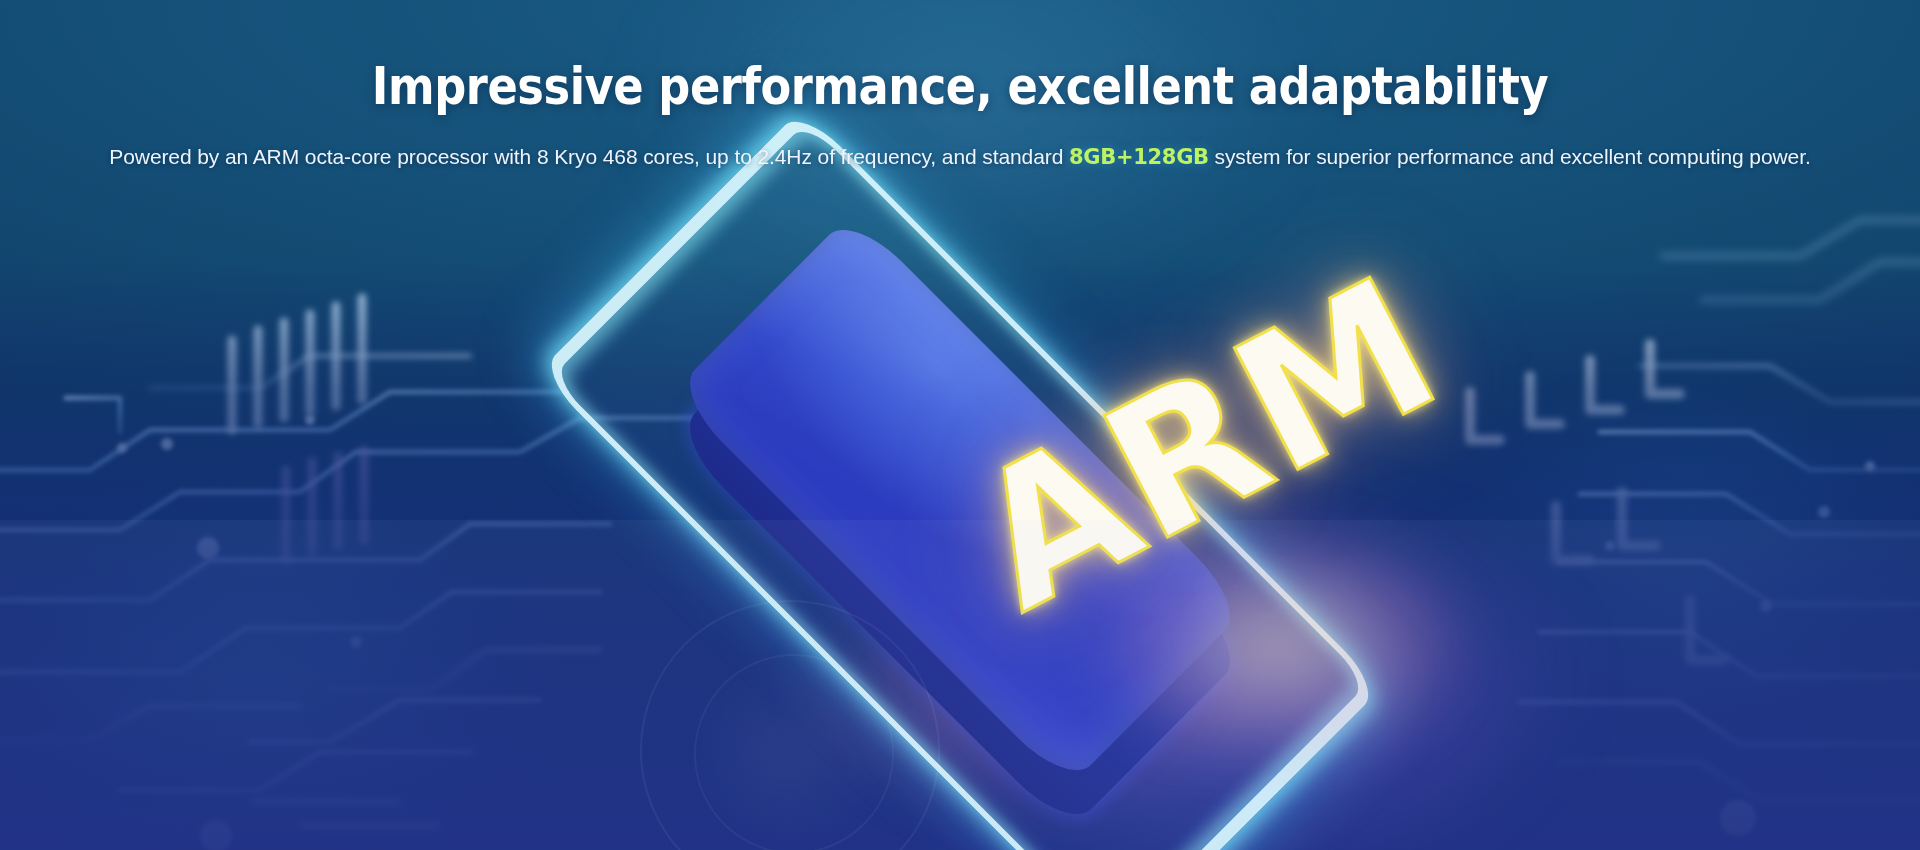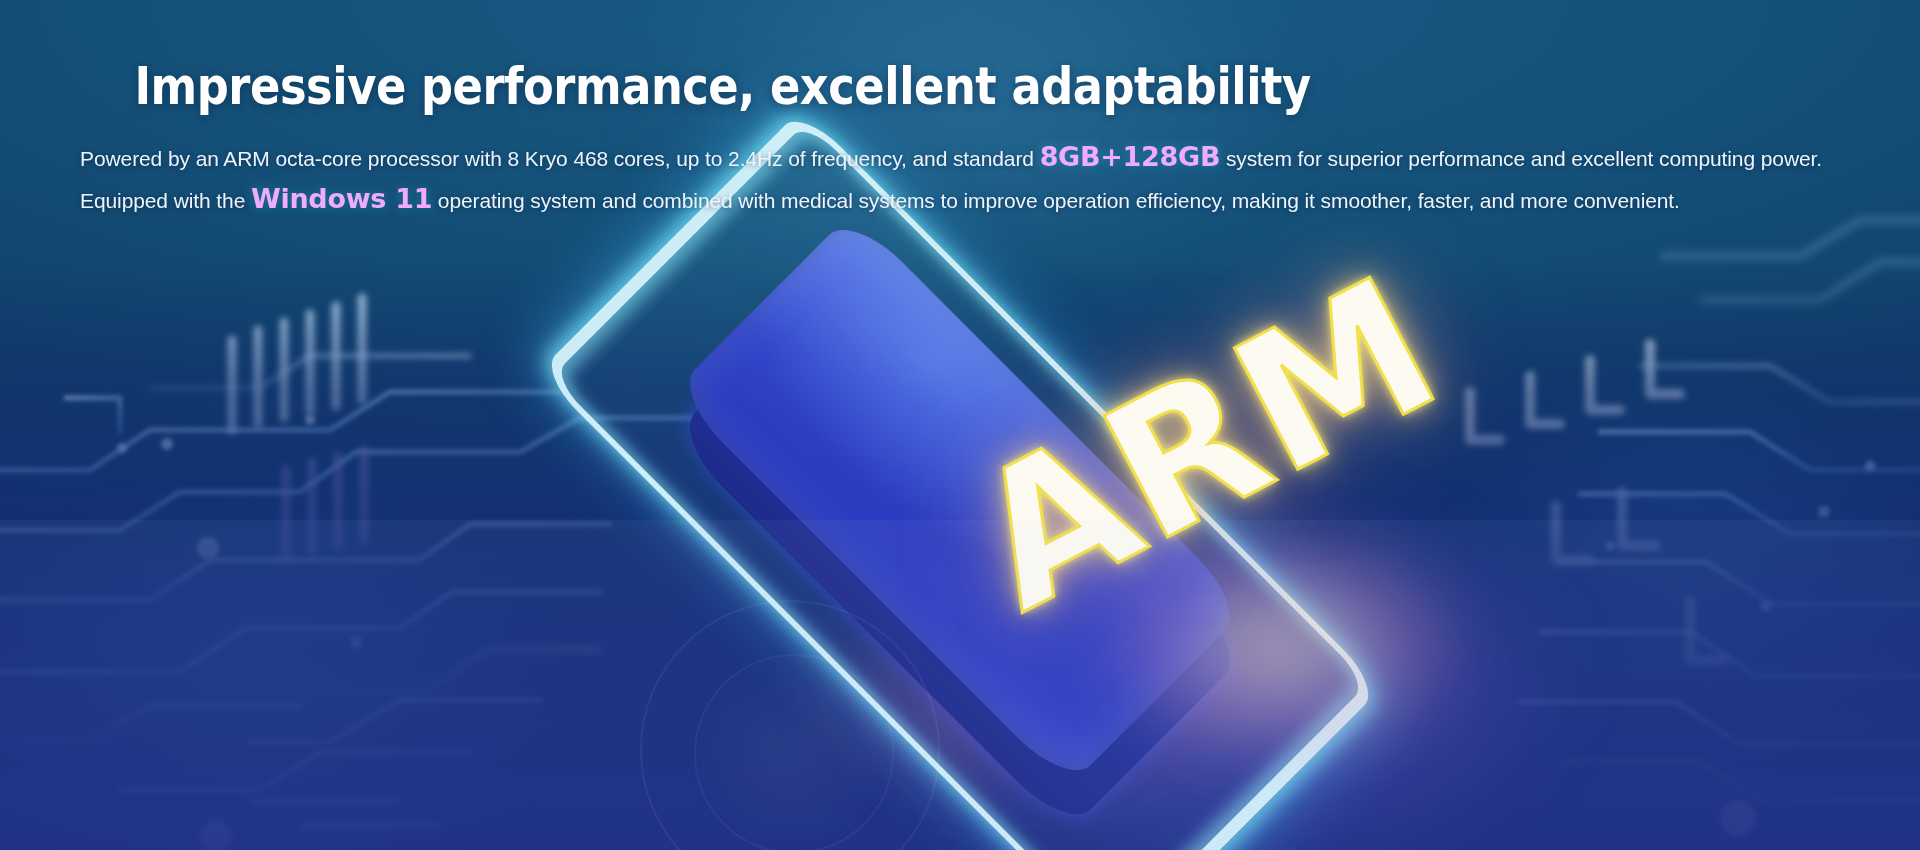--- a/index.html
+++ b/index.html
@@ -201,21 +201,21 @@
     left:0; right:0; top:520px; bottom:0;
     background:rgba(180,205,245,.055);
     pointer-events:none;
   }
 
   
   .text-block {
     position:absolute;
     left:0; right:0; top:0;
     padding-top:58px;
-    text-align:left;
+    text-align:center;
     z-index:12;
   }
 
   .headline {
     font-family:"DejaVu Sans", sans-serif;
     font-weight:bold;
     font-size:52px;
     line-height:1.1;
     letter-spacing:-.5px;
     color:#ffffff;
@@ -232,23 +232,23 @@
     color:#edf4fb;
     letter-spacing:-.1px;
     text-shadow:0 1px 5px rgba(0,20,50,.42);
   }
   .para p { max-width:1760px; margin:0 auto; }
   .para .p2 { margin-top:0px; }
 
   .hl {
     font-family:"DejaVu Sans", sans-serif;
     font-weight:bold;
-    font-size:27px;
+    font-size:21px;
     letter-spacing:-.3px;
-    color:#f0abfc;
+    color:#bef264;
     text-shadow:0 0 12px rgba(47,195,240,.35);
   }
 </style>
 </head>
 <body>
 
 <div class="banner">
 
   <div class="bg-base"></div>
 
@@ -367,18 +367,17 @@
   <div class="watermark"></div>
   <div class="band"></div>
 
   <div class="text-block">
 
     <h1 class="headline">Impressive performance, excellent adaptability</h1>
 
     <div class="para">
       <p class="p1"><span>Powered by an ARM octa-core processor with 8 Kryo 468 cores, up to 2.4Hz of frequency, and standard </span><span class="hl">8GB+128GB</span><span> system for superior performance and excellent computing power.</span></p>
 
-      <p class="p2"><span>Equipped with the </span><span class="hl">Windows 11</span><span> operating system and combined with medical systems to improve operation efficiency, making it smoother, faster, and more convenient.</span></p>
     </div>
 
   </div>
 
 </div>
 
 </body></html>

